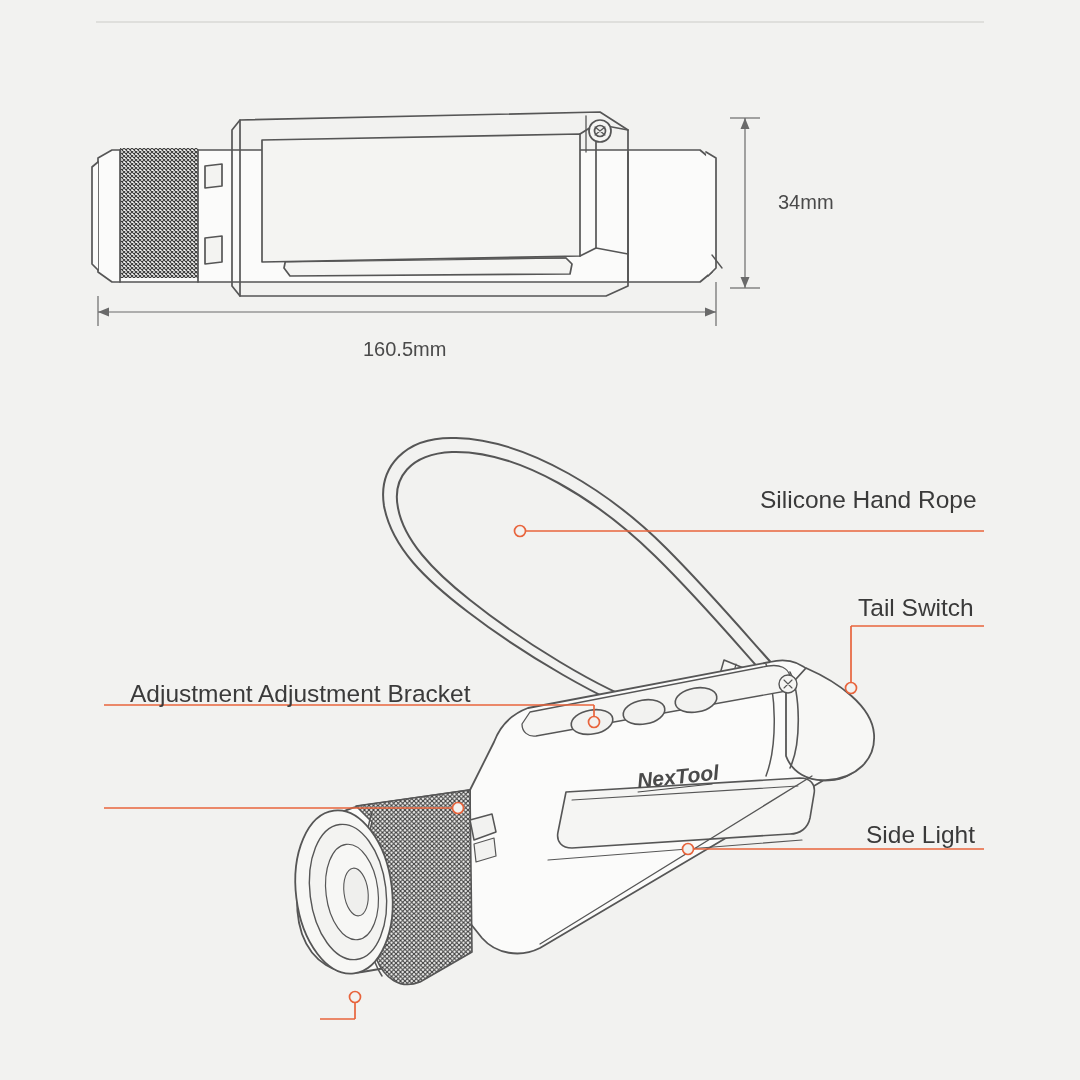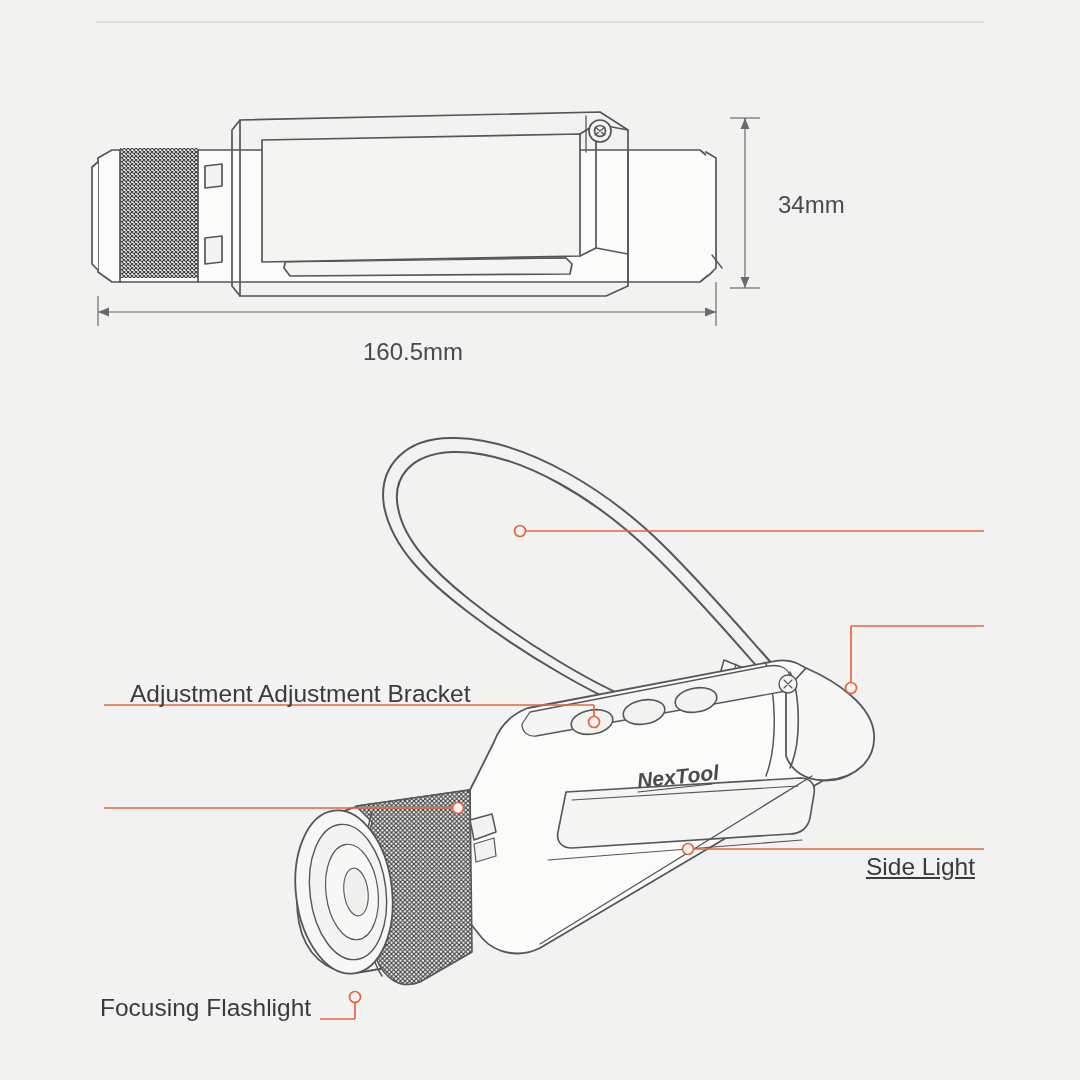--- a/index.html
+++ b/index.html
@@ -19,21 +19,21 @@
   }
   #page > svg.layer {
     position: absolute;
     left: 0;
     top: 0;
     width: 1080px;
     height: 1080px;
   }
   .dim-label {
     position: absolute;
-    font-size: 24px;
+    font-size: 20px;
     color: #4a4a4a;
     white-space: nowrap;
   }
   .callout-label {
     position: absolute;
     font-size: 24.5px;
     color: #3a3a3a;
     white-space: nowrap;
     line-height: 42px;
   }
@@ -208,23 +208,24 @@
       <line x1="320" y1="1019" x2="355" y2="1019"></line>
       <line x1="355" y1="1019" x2="355" y2="997"></line>
       <circle cx="355" cy="997" r="5.5" fill="#f2f2f0" stroke="#e8643c" stroke-width="1.7"></circle>
     </g>
   </svg>
 
   <div class="dim-label" style="left:778px; top:191px;">34mm</div>
 
   <div class="dim-label" style="left:363px; top:338px;">160.5mm</div>
 
-
+  <div class="callout-label" style="left:760px; top:479px;">Silicone Hand Rope</div>
+
+  <div class="callout-label" style="left:858px; top:587px;">Tail Switch</div>
 
 
   <div class="callout-label" style="left:130px; top:673px;">Adjustment Adjustment Bracket</div>
 
 
-  <div class="callout-label" style="left:866px; top:846px;text-decoration:underline;">Side Light</div>
-
-  <div class="callout-label" style="left:100px; top:987px;">Focusing Flashlight</div>
+  <div class="callout-label" style="left:866px; top:814px;">Side Light</div>
+
 
 </div>
 
 </body></html>

